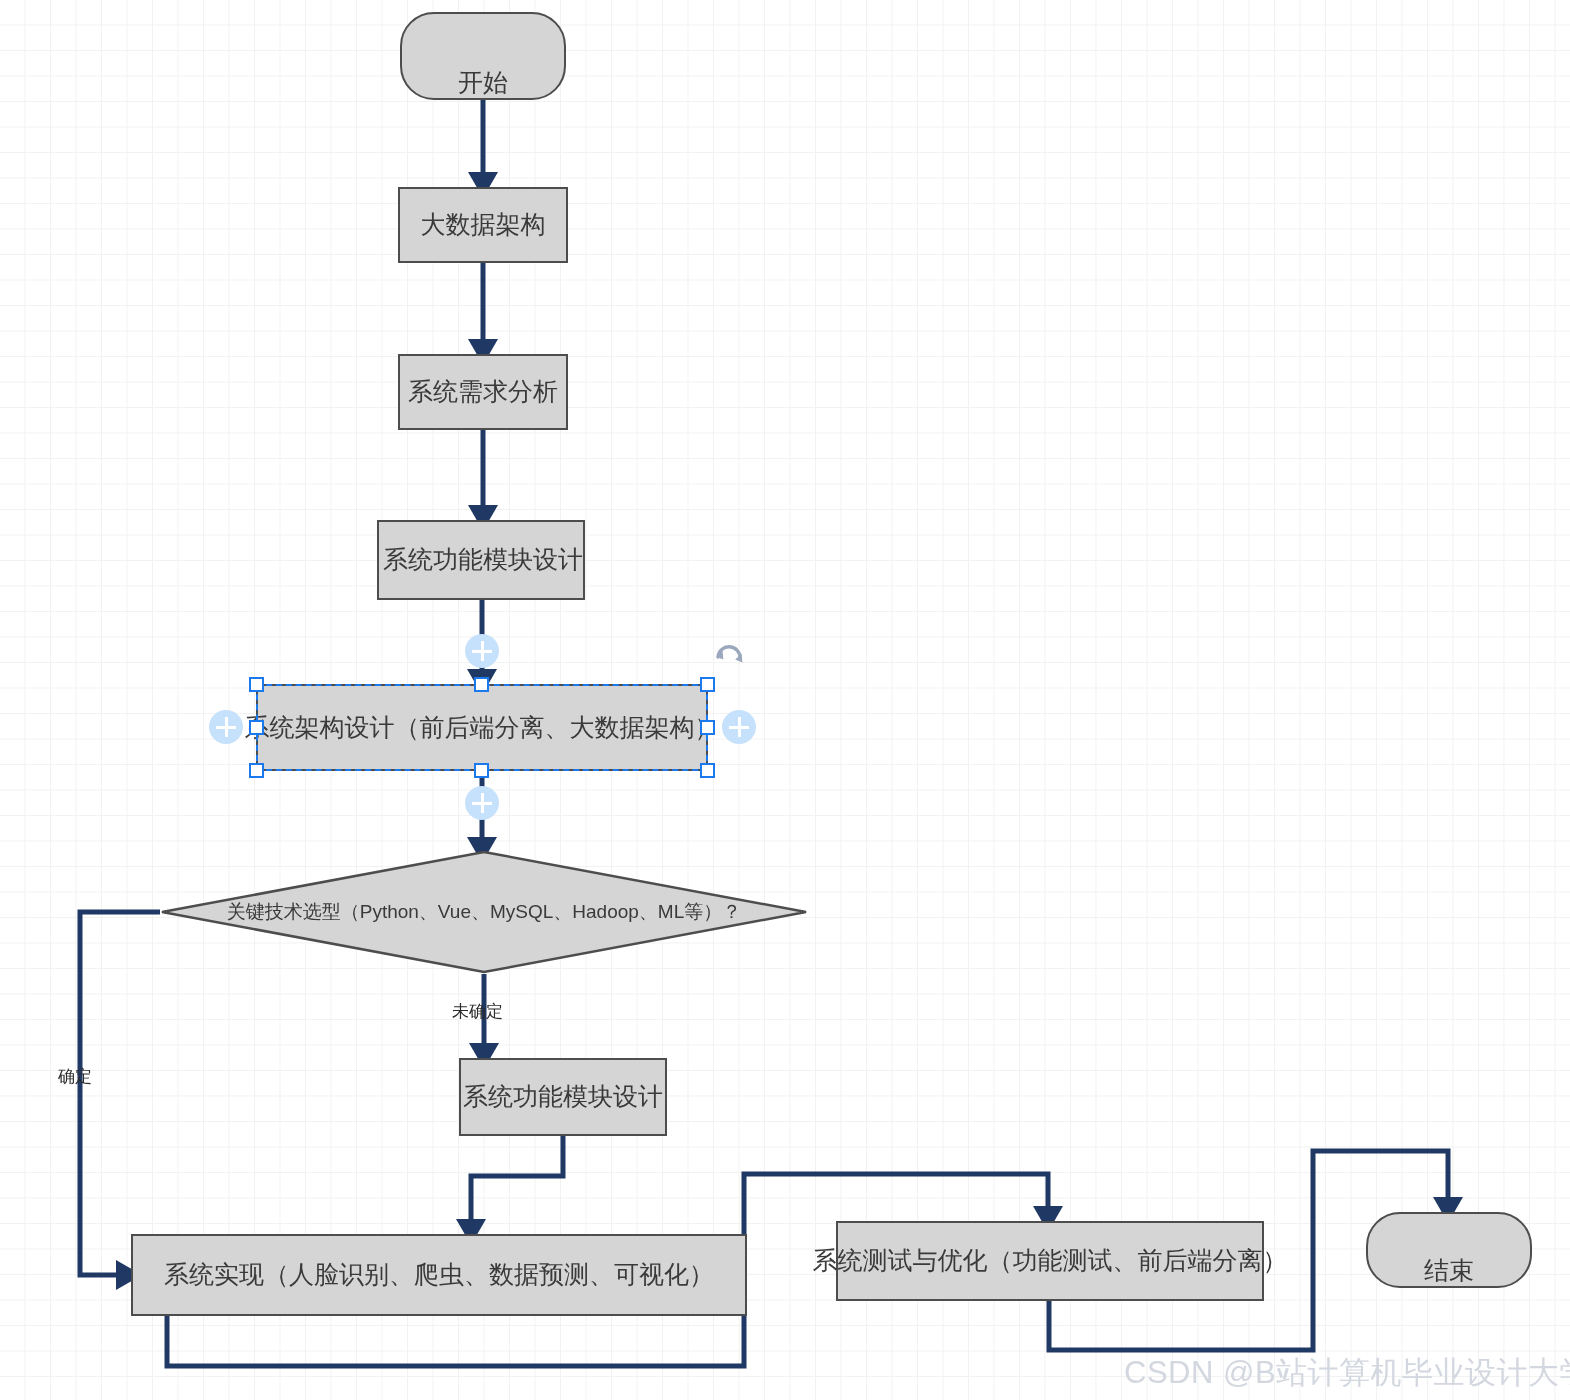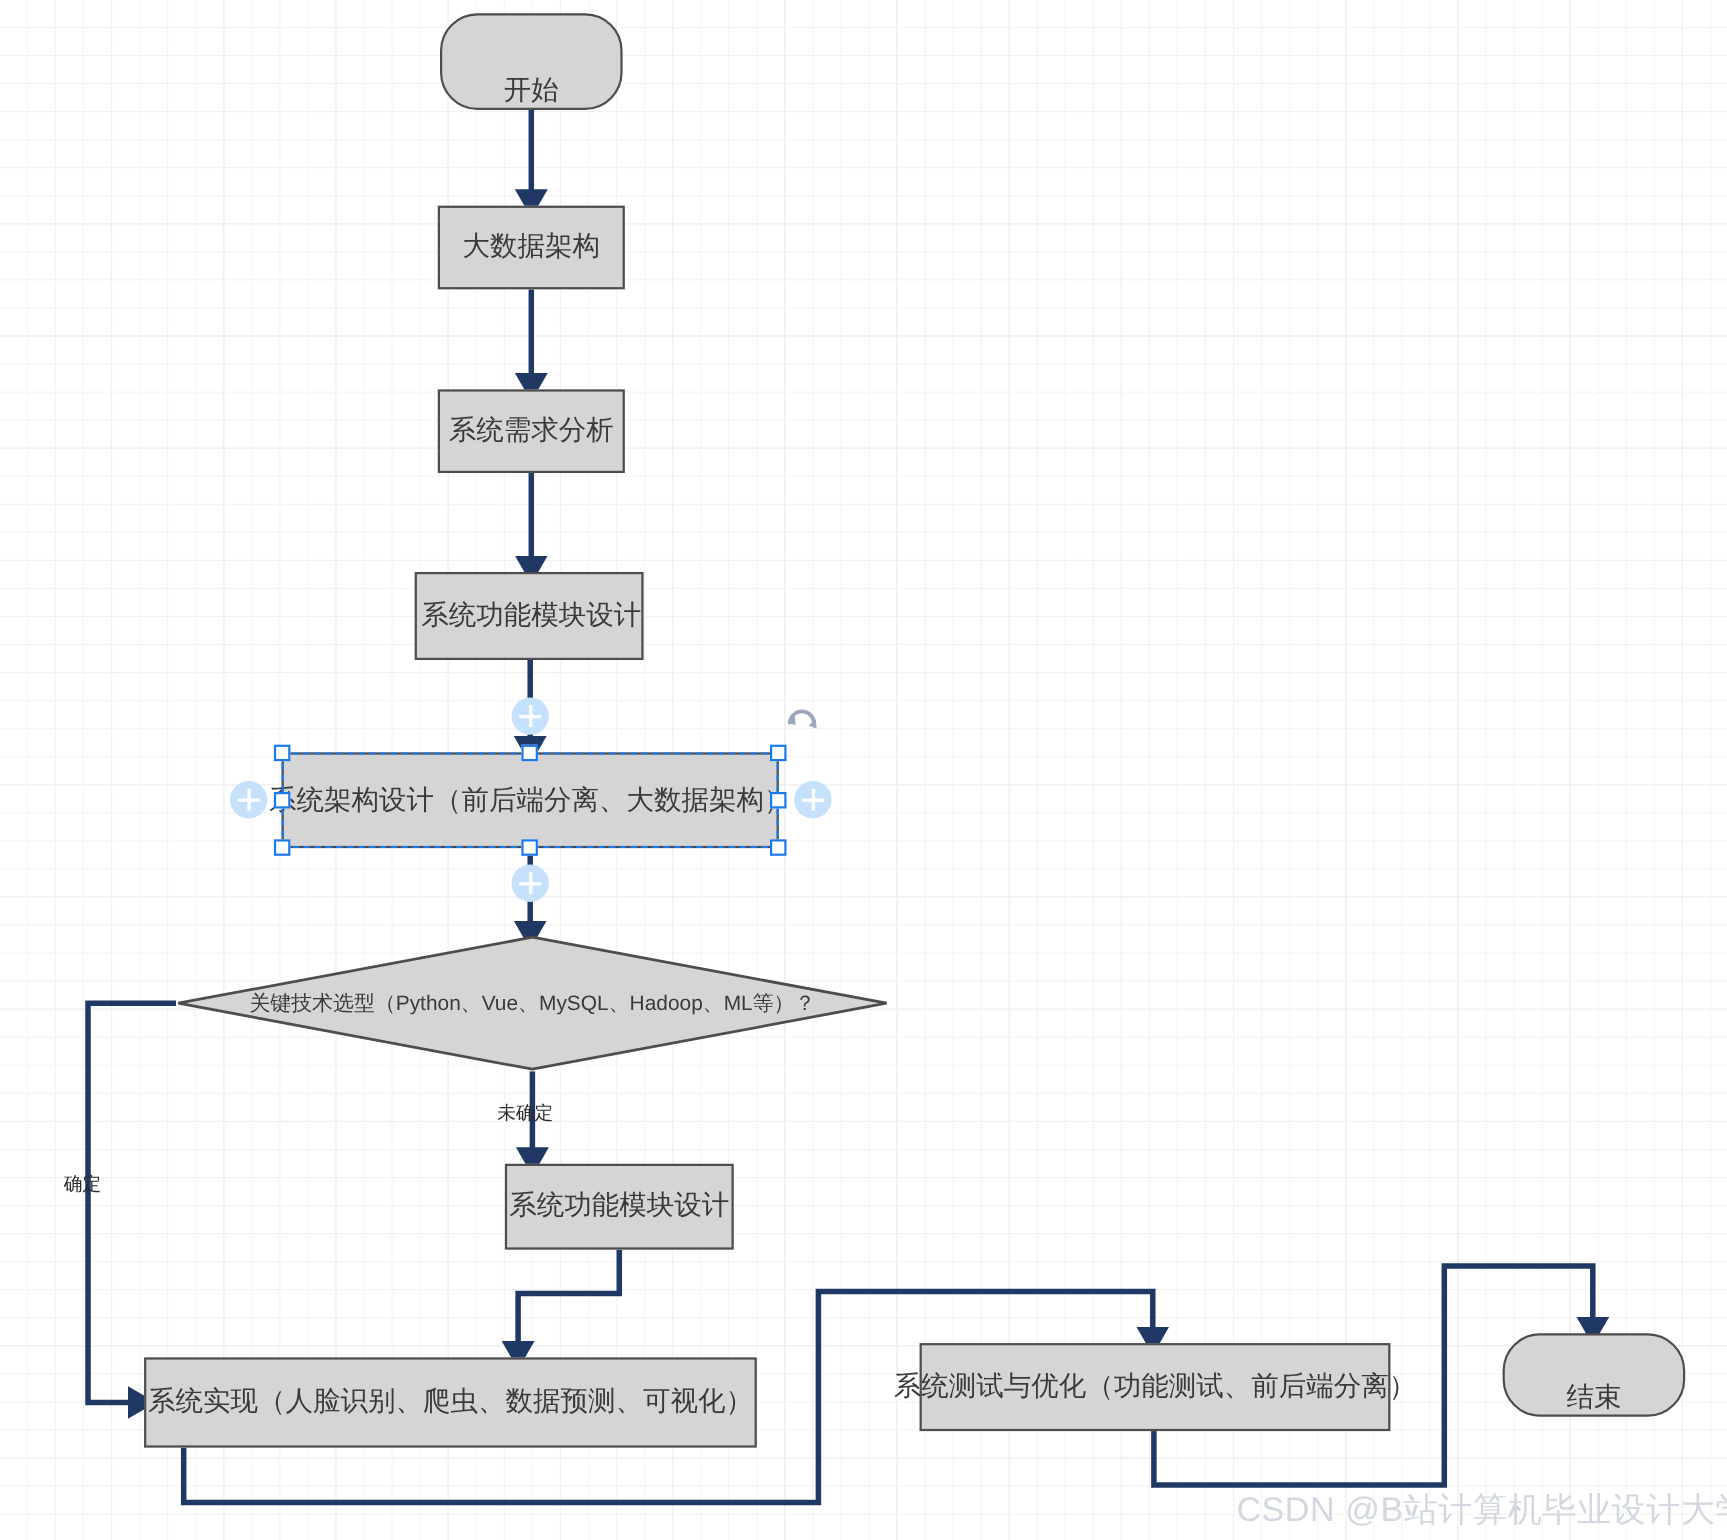--- a/index.html
+++ b/index.html
@@ -169,21 +169,21 @@
       </div>
       <div class="node diamond-host" style="left: 160px; top: 850px; width: 648px; height: 124px;">
         <svg class="diamond-svg" width="648" height="124" viewBox="0 0 648 124">
           <polygon points="324,2 646,62 324,122 2,62" fill="#d5d5d5" stroke="#4d4d4d" stroke-width="2.5"></polygon>
         </svg>
       </div>
       <div class="diamond-label" style="left: 484px; top: 912px; transform: translate(-50%, -50%);">关键技术选型（Python、Vue、MySQL、Hadoop、ML等）？</div>
       <div class="node" style="left: 459px; top: 1058px; width: 208px; height: 78px;">
         <span>系统功能模块设计</span>
       </div>
-      <div class="node" style="left: 131px; top: 1234px; width: 557px; height: 82px;">
+      <div class="node" style="left: 131px; top: 1234px; width: 616px; height: 82px;">
         <span>系统实现（人脸识别、爬虫、数据预测、可视化）</span>
       </div>
       <div class="node" style="left: 836px; top: 1221px; width: 428px; height: 80px;">
         <span>系统测试与优化（功能测试、前后端分离）</span>
       </div>
       <div class="node terminator" style="left: 1366px; top: 1212px; width: 166px; height: 76px;">
         <span>结束</span>
       </div>
     </div>
 

